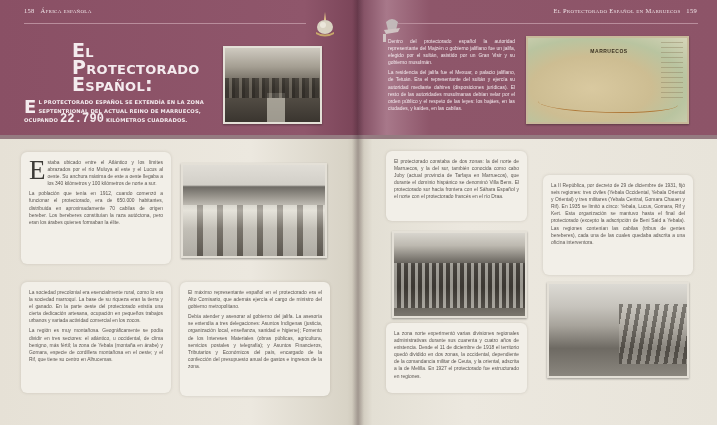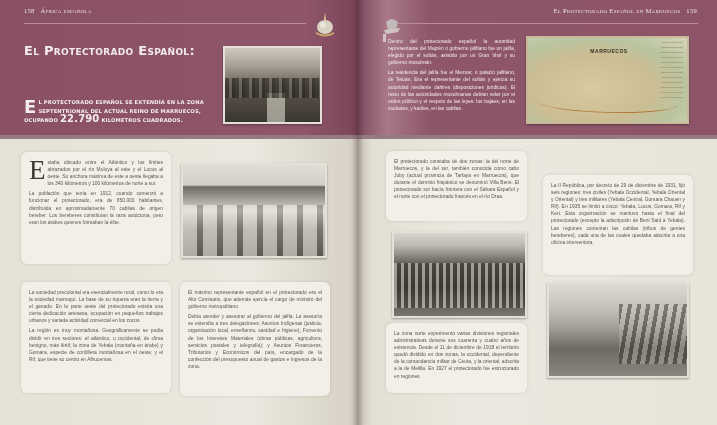--- a/index.html
+++ b/index.html
@@ -29,25 +29,25 @@
     .head-rule { position: absolute; top: 23px; height: 1px; background: #b98d9c; }
     .head-rule.left { left: 24px; width: 282px; }
     .head-rule.right { left: 398px; width: 300px; }
 
     .ornament { position: absolute; width: 24px; height: 28px; }
     .ornament.left { left: 313px; top: 10px; }
     .ornament.right { left: 380px; top: 14px; opacity: .7; }
 
     
     .title { position: absolute; left: 24px; top: 42px; width: 196px; color: #f4ebee; font-family: "DejaVu Sans", sans-serif; font-weight: bold; letter-spacing: .3px; }
-    .title .t1 { font-size: 13px; line-height: 17px; font-variant: small-caps; display: block; }
+    .title .t1 { font-size: 19px; line-height: 17px; font-variant: small-caps; display: block; margin-left: 48px; }
     .title .t2 { font-size: 9.8px; line-height: 15px; display: block; text-transform: uppercase; }
     .lead { position: absolute; left: 24px; top: 98px; width: 196px; color: #f4ebee; font-family: "DejaVu Sans", sans-serif; font-weight: bold; font-size: 5.2px; line-height: 8.5px; text-transform: uppercase; letter-spacing: .15px; }
     .lead .drop { float: left; font-size: 18px; line-height: 15px; margin-right: 2px; margin-top: 1px; }
-    .lead .big { font-size: 10px; }
+    .lead .big { font-size: 12px; font-family: Liberation Mono, monospace; }
 
     
     .photo { position: absolute; border: 2px solid #e4e0d7; box-shadow: 0 1px 2px rgba(0,0,0,.35); overflow: hidden; }
     .photo-crowd { left: 223px; top: 46px; width: 99px; height: 78px; background: linear-gradient(180deg, #cfcac0 0%, #a59f93 25%, #5b554c 55%, #3a352f 100%); }
     .photo-crowd::before { content: ""; position: absolute; left: 42px; top: 45px; width: 18px; height: 33px; background: #c9c4b8; opacity: .7; }
     .photo-crowd::after { content: ""; position: absolute; left: 0; top: 30px; width: 99px; height: 20px; background: repeating-linear-gradient(90deg, #2f2b26 0 4px, #6d675d 4px 7px, #1f1c18 7px 10px); opacity: .65; }
 
     .photo-map { left: 526px; top: 36px; width: 163px; height: 88px; background: radial-gradient(ellipse at 40% 60%, #d9c9a0 0%, #cdbd92 45%, #b9c4a0 70%, #d6d4b8 100%); border-color: #c8b99a; }
     .photo-map .map-title { position: absolute; left: 56px; top: 10px; width: 50px; font-size: 5px; font-weight: bold; text-align: center; color: #3a3020; letter-spacing: .5px; }
     .photo-map .border-line { position: absolute; left: 10px; top: 55px; width: 140px; height: 20px; border-bottom: 1px solid #b07a3a; border-radius: 0 0 40% 60%; }

